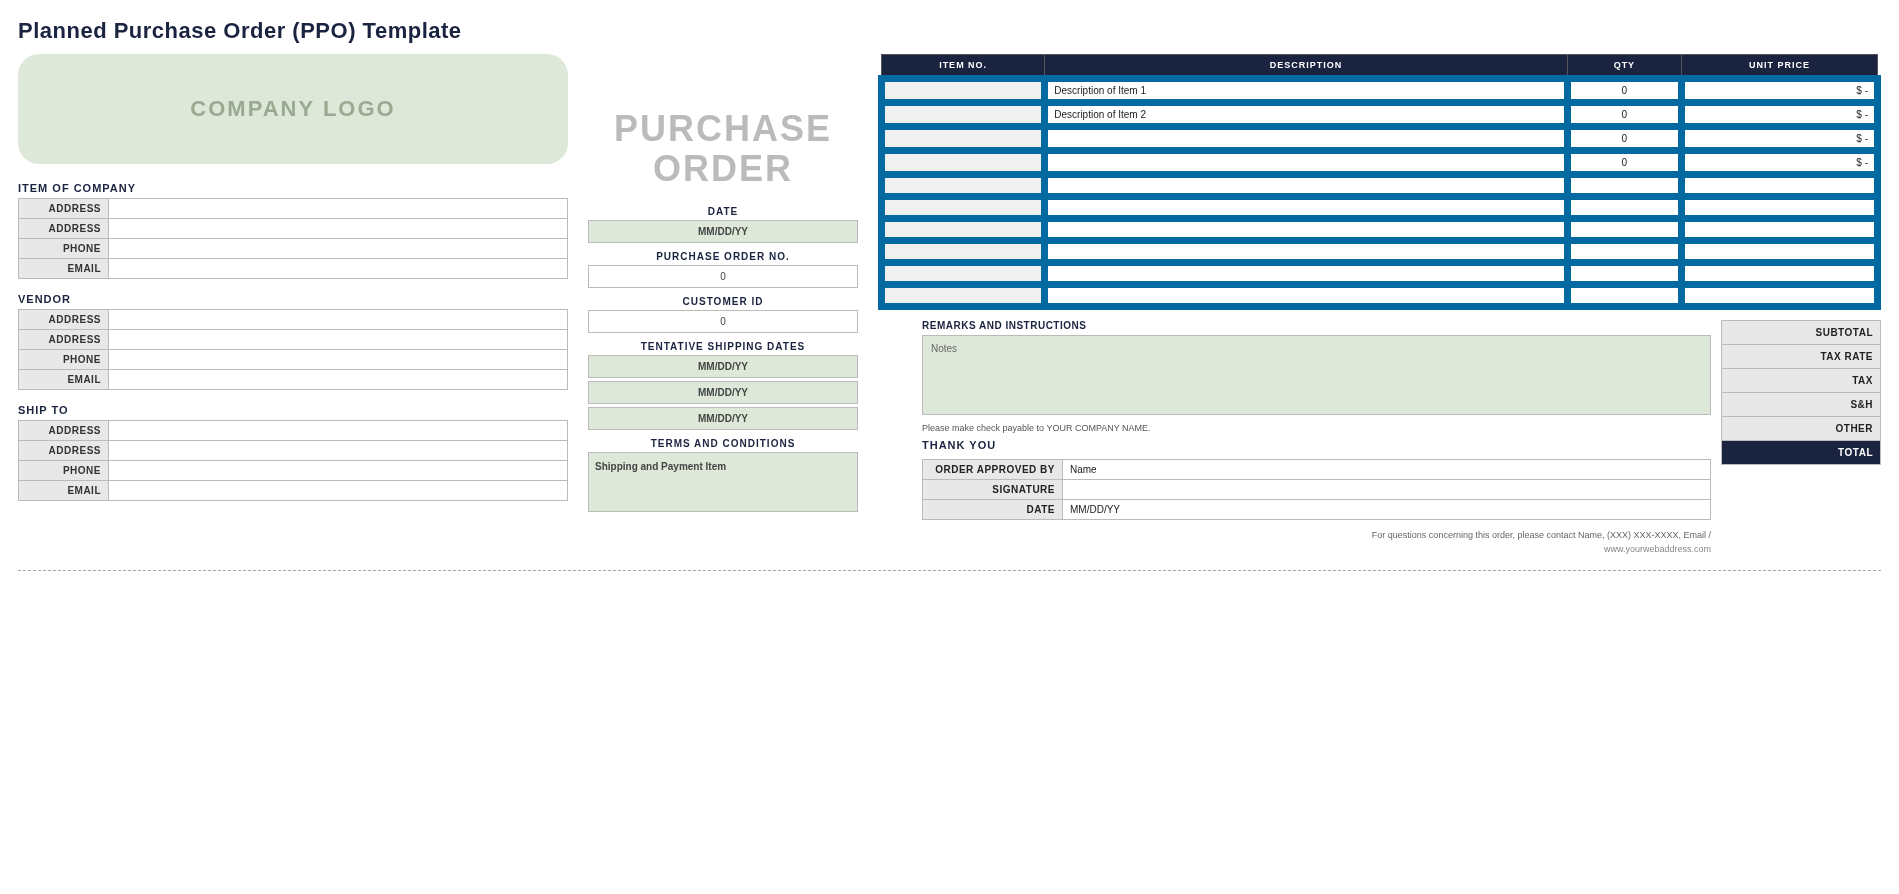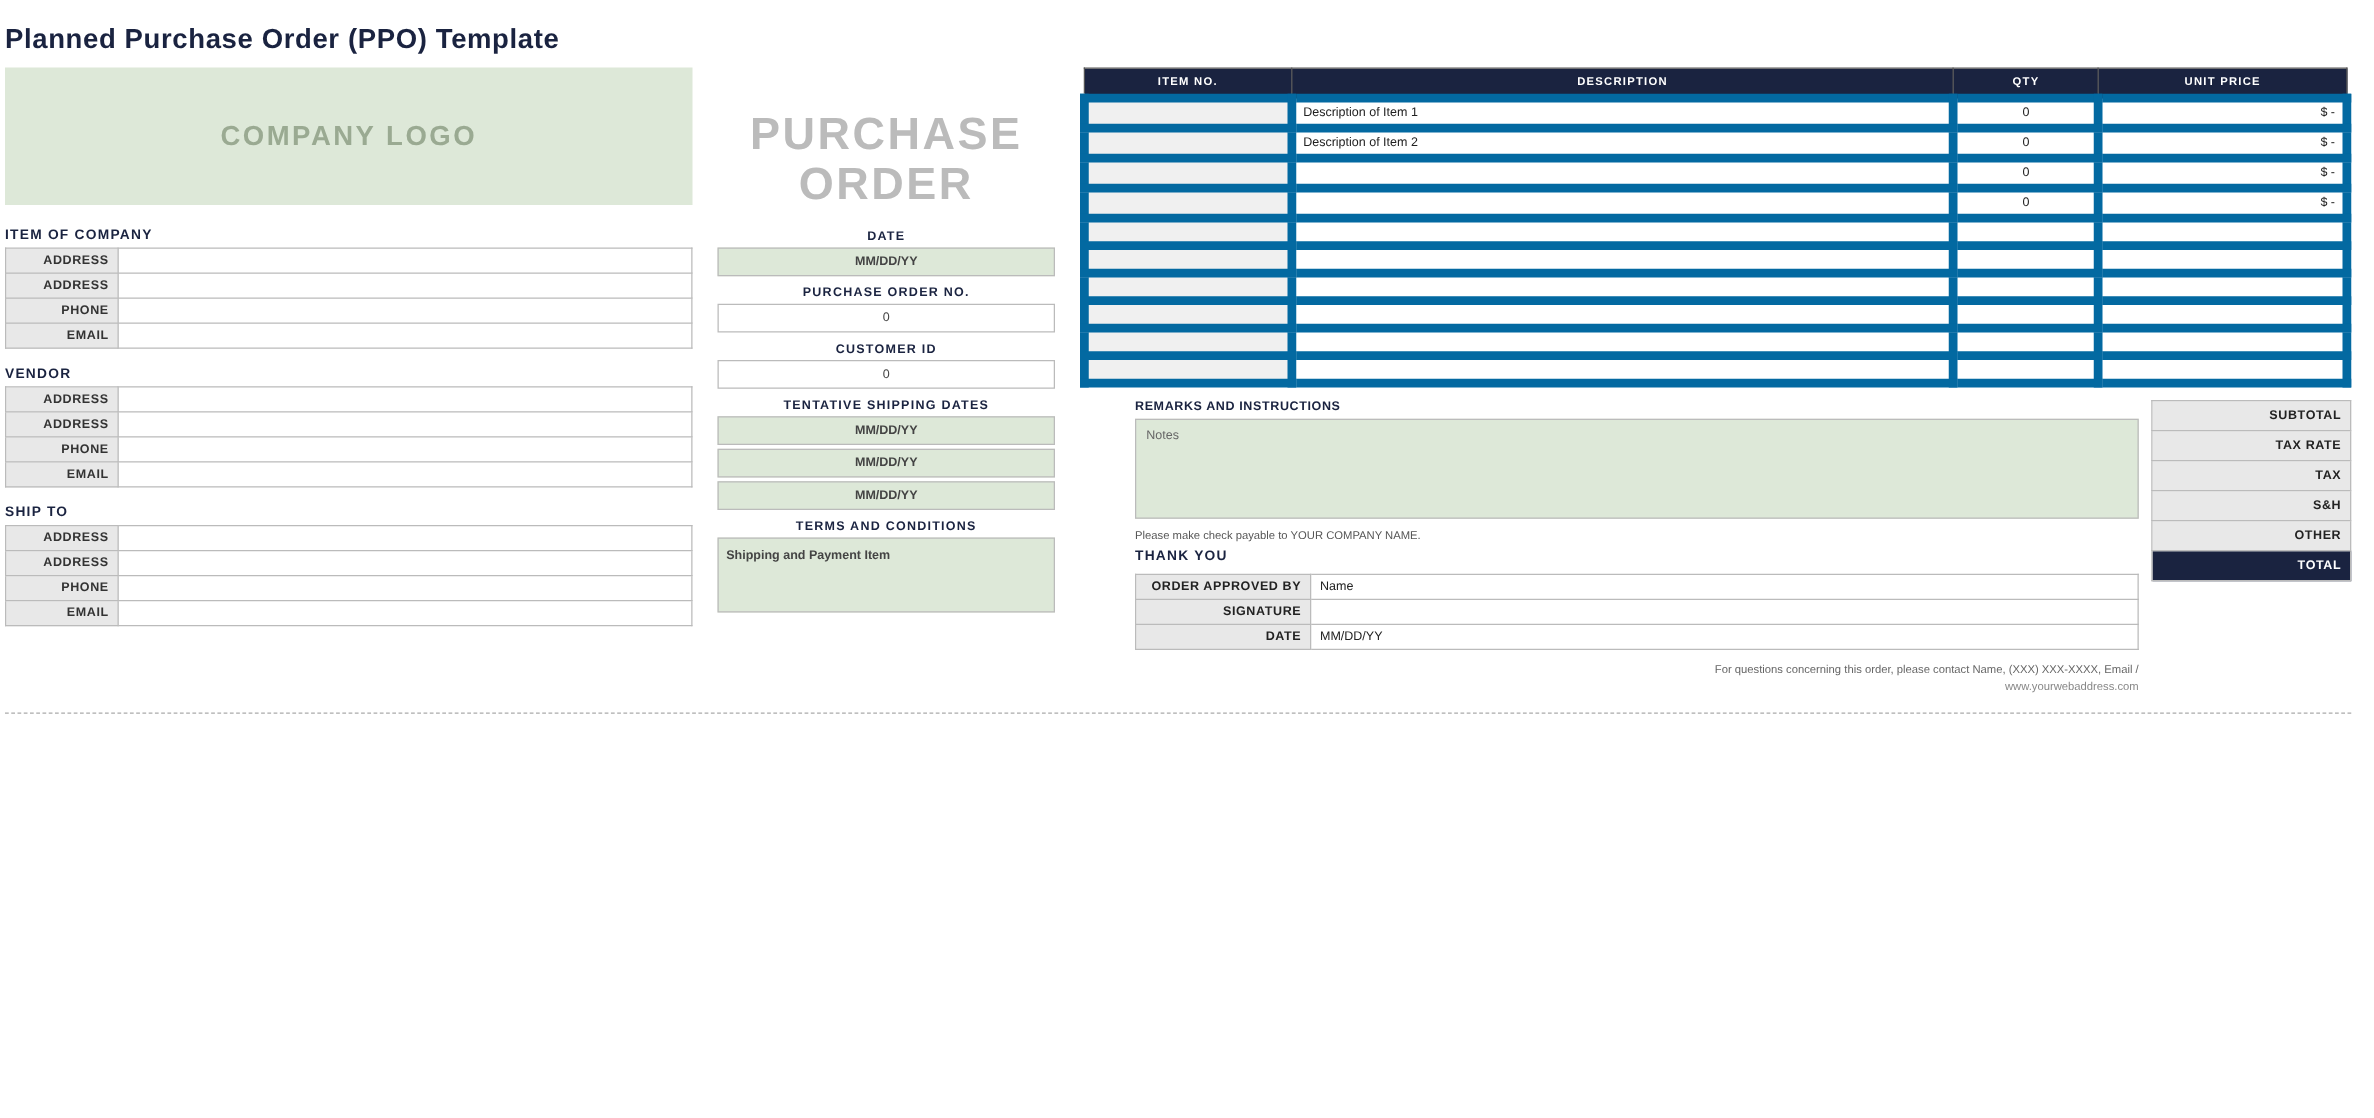--- a/index.html
+++ b/index.html
@@ -8,21 +8,21 @@
       background: #fff;
       color: #222;
       font-size: 11px;
       width: 1899px;
       min-height: 894px;
       overflow-x: hidden;
     }
     .page {
       width: 1899px;
       min-height: 894px;
-      padding: 18px 18px 10px 4px;
+      padding: 18px 18px 10px 18px;
       position: relative;
     }
     .page-title {
       font-size: 22px;
       font-weight: bold;
       color: #1a2340;
       margin-bottom: 10px;
       letter-spacing: 0.5px;
     }
     .main-layout {
@@ -37,20 +37,21 @@
       padding-right: 10px;
     }
     .logo-box {
       background: #dde8d8;
       width: 100%;
       height: 110px;
       display: flex;
       align-items: center;
       justify-content: center;
       margin-bottom: 18px;
+      border-radius: 21px;
     }
     .logo-text {
       color: #9aaa92;
       font-size: 22px;
       font-weight: bold;
       letter-spacing: 2px;
     }
     .section-label {
       font-size: 11px;
       font-weight: bold;
@@ -88,21 +89,21 @@
       display: flex;
       flex-direction: column;
       align-items: center;
     }
     .po-header {
       font-size: 36px;
       font-weight: bold;
       color: #bbb;
       text-align: center;
       line-height: 1.1;
-      margin-top: 33px;
+      margin-top: 55px;
       margin-bottom: 18px;
       letter-spacing: 2px;
     }
     .field-group {
       width: 100%;
       margin-bottom: 8px;
     }
     .field-label {
       font-size: 10px;
       font-weight: bold;

